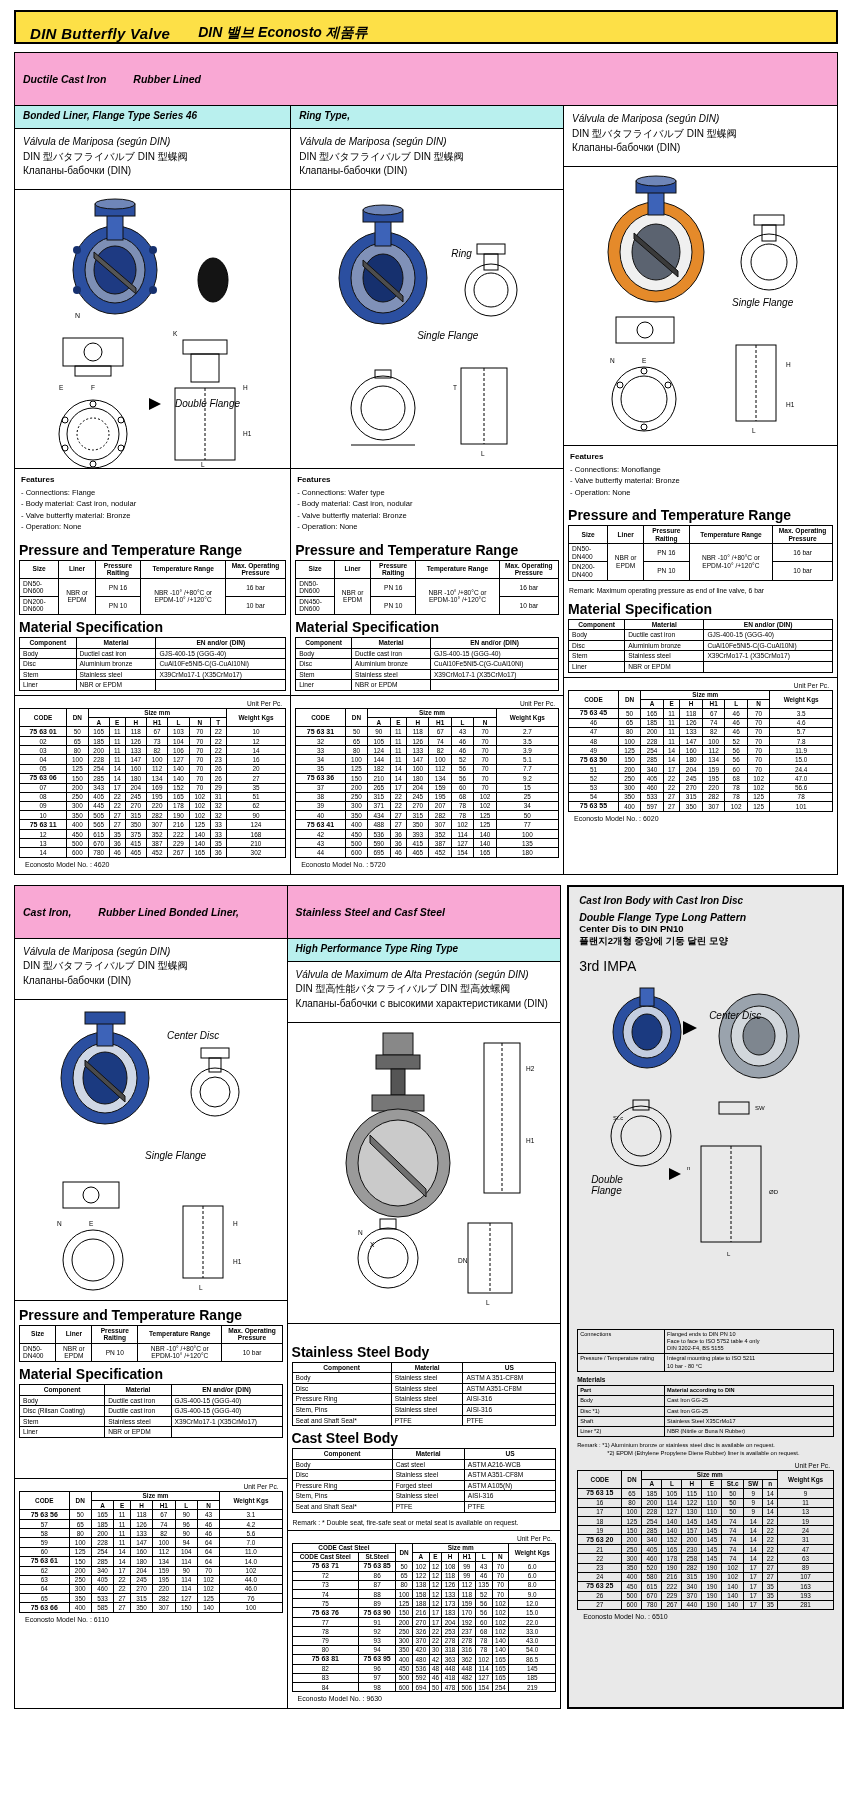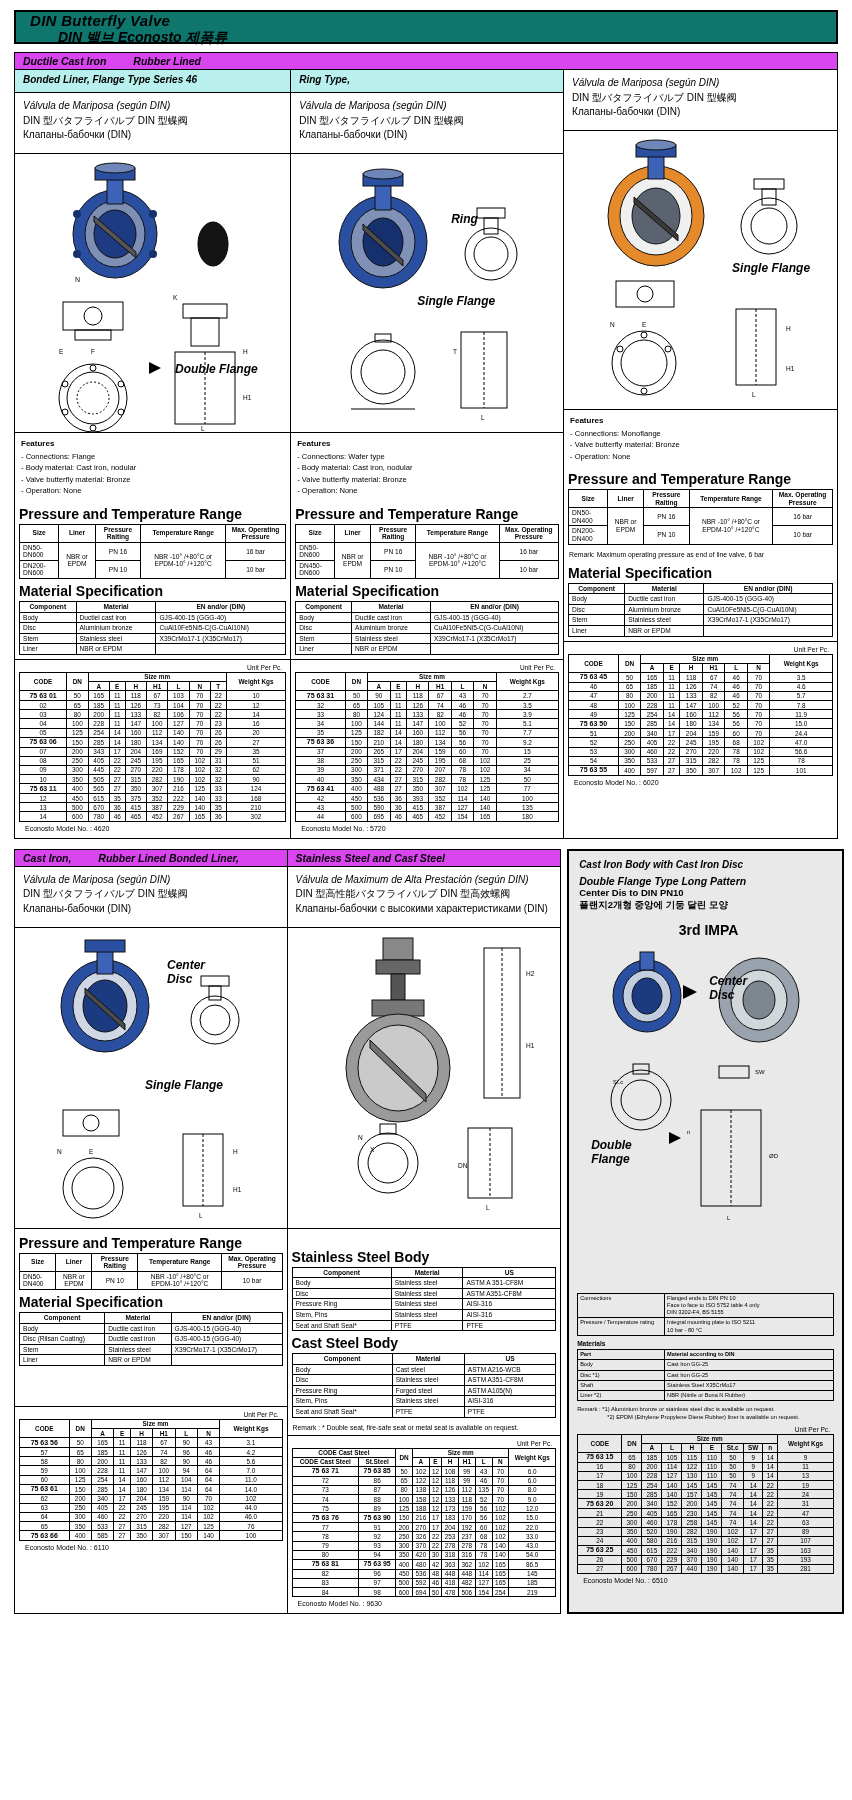--- a/index.html
+++ b/index.html
@@ -1,22 +1,22 @@
 <!DOCTYPE html>
 <html><head>
 <meta charset="utf-8">
 <style>
   html,body{margin:0;padding:0;background:#fff;}
   body{width:852px;font-family:"Liberation Sans",sans-serif;color:#000;}
   .page{width:852px;padding:0;box-sizing:border-box;}
-  .hdr{margin:10px 14px 0 14px;border:2px solid #000;background:#0f766e;height:30px;display:flex;align-items:flex-start;padding-left:14px;flex-direction:column;}
+  .hdr{margin:10px 14px 0 14px;border:2px solid #000;background:#fde047;height:30px;display:flex;align-items:flex-end;padding-left:14px;}
   .hdr-t{font-size:15px;font-weight:bold;font-style:italic;letter-spacing:.3px;}
   .hdr-t2{font-size:14px;font-weight:bold;font-style:italic;margin-left:28px;}
   .block{margin:8px 14px 0 14px;border:1px solid #000;}
-  .band{background:#d946ef;border-bottom:1px solid #000;padding:2px 8px;font-size:10.5px;font-weight:bold;font-style:italic;}
+  .band{background:#f9a8d4;border-bottom:1px solid #000;padding:20px 8px;font-size:10.5px;font-weight:bold;font-style:italic;}
   .band span.sp{margin-left:24px;}
   .cols{display:flex;}
   .col{border-right:1px solid #000;box-sizing:border-box;}
   .col:last-child{border-right:none;}
   .c1{width:33.6%;}
   .c2{width:33.2%;}
   .c3{width:33.2%;}
   .subband{background:#b9f0ee;border-bottom:1px solid #000;padding:4px 8px;font-size:10px;font-weight:bold;font-style:italic;min-height:14px;}
   .lang{padding:6px 8px 8px 8px;font-size:10px;line-height:1.45;border-bottom:1px solid #000;min-height:46px;}
   .lang div:first-child{font-style:italic;}
@@ -37,28 +37,28 @@
   .codecell{font-weight:bold;font-size:7px;}
   .model{font-size:7px;padding:3px 0 4px 6px;}
   .two{display:flex;margin:10px 14px 0 14px;}
   .leftpane{width:calc(66.4% + 0px);border:1px solid #000;box-sizing:border-box;}
   .rightpane{width:33.6%;margin-left:6px;border:2px solid #000;box-sizing:border-box;background:#e9e9e9;}
   .rp-head{padding:8px 10px 6px 10px;}
   .rp-head .l1{font-size:10px;font-weight:bold;font-style:italic;}
   .rp-head .l2{font-size:10.5px;font-weight:bold;font-style:italic;margin-top:5px;}
   .rp-head .l3{font-size:9.5px;font-weight:bold;}
   .rp-head .l4{font-size:9.5px;font-weight:bold;margin-top:1px;}
-  .impa{font-size:14px;font-weight:bold;padding:4px 4px 0 10px;text-align:center;}
+  .impa{font-size:14px;font-weight:normal;padding:4px 4px 0 10px;}
   .rp-fig{height:355px;position:relative;}
   .rp-tbl{padding:0 8px;}
   table.rt{border-collapse:collapse;font-size:5.6px;width:100%;}
   table.rt td{border:.7px solid #000;padding:1px 2px;vertical-align:top;line-height:1.3;}
   .rp-note{font-size:5.8px;padding:4px 8px;line-height:1.4;}
   svg{display:block;}
-  .figcap{font-size:12px;font-weight:bold;font-style:italic;position:absolute;}
+  .figcap{font-size:10px;font-weight:normal;font-style:italic;position:absolute;}
 </style>
 </head>
 <body>
 
 <div class="page">
 
   <div class="hdr">
     <span class="hdr-t">DIN Butterfly Valve</span>
     <span class="hdr-t2">DIN 밸브 Econosto 제품류</span>
   </div>
@@ -1140,20 +1140,21 @@
             </tbody>
               </table>
             <div class="model">Econosto Model No. : 6110</div>
           </div>
         </div>
 
         <div class="col" style="width:50%;border-right:none;">
           <div class="band">
             <span>Stainless Steel and Casf Steel</span>
           </div>
+          <div class="subband">High Performance Type   Ring Type</div>
           <div class="lang">
             <div>Válvula de Maximum de Alta Prestación (según DIN)</div>
             <div>DIN 型高性能バタフライバルブ DIN 型高效螺阀</div>
             <div>Клапаны-бабочки с высокими характеристиками (DIN)</div>
           </div>
           <div class="figure" style="height:300px;">
             <svg width="282" height="300" viewBox="0 0 282 300">
               <rect x="95" y="10" width="30" height="22" fill="#888" stroke="#111"></rect>
               <rect x="88" y="32" width="44" height="14" fill="#666" stroke="#111"></rect>
               <rect x="103" y="46" width="14" height="26" fill="#555" stroke="#111"></rect>

